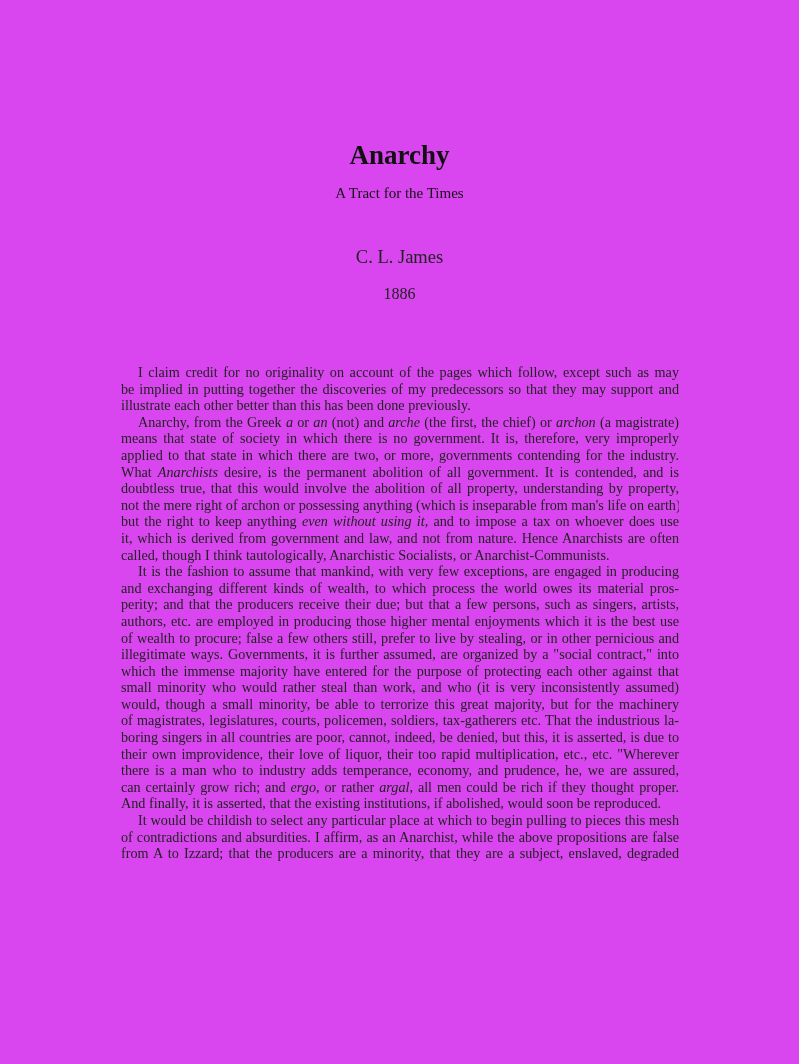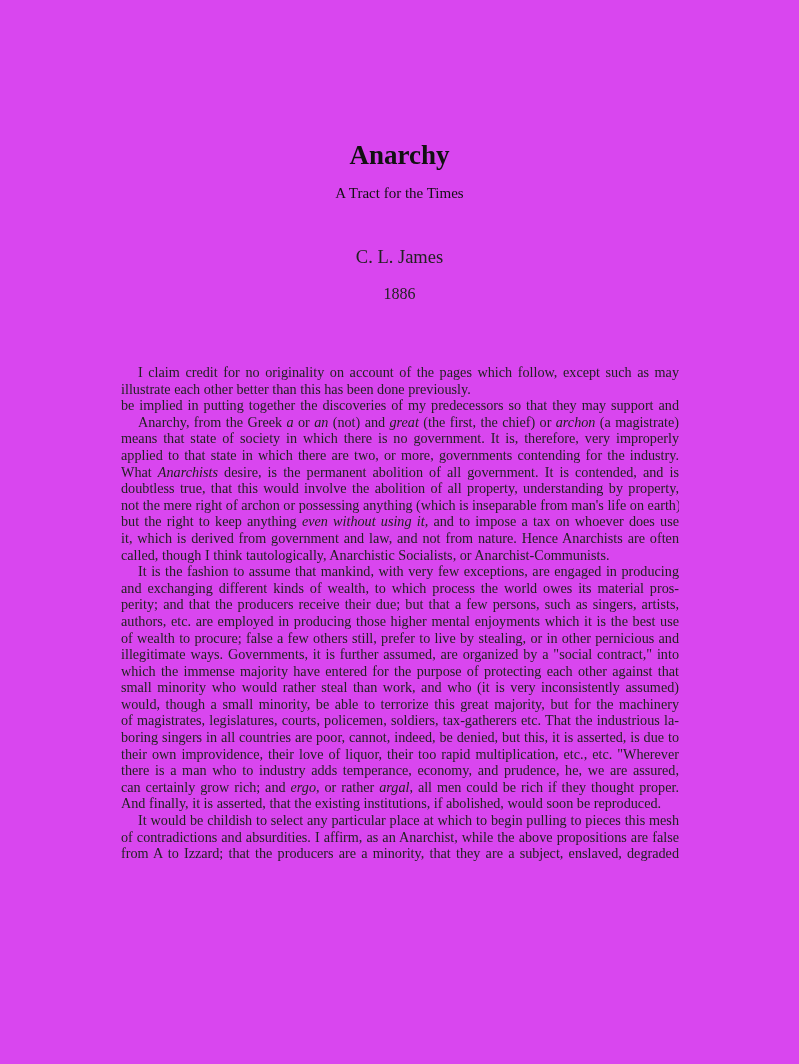--- a/index.html
+++ b/index.html
@@ -19,25 +19,25 @@
 <body>
 
 <div class="page">
   <div class="title">Anarchy</div>
   <div class="subtitle">A Tract for the Times</div>
   <div class="author">C. L. James</div>
   <div class="year">1886</div>
   <div class="body" id="body">
       <div>
         <span class="line indent">I claim credit for no originality on account of the pages which follow, except such as may</span>
+        <span class="line">be implied in putting together the discoveries of my predecessors so that they may support and</span>
         <span class="line last">illustrate each other better than this has been done previously.</span>
-        <span class="line">be implied in putting together the discoveries of my predecessors so that they may support and</span>
       </div>
       <div>
-        <span class="line indent">Anarchy, from the Greek <i>a</i> or <i>an</i> (not) and <i>great</i> (the first, the chief) or <i>archon</i> (a magistrate)</span>
+        <span class="line indent">Anarchy, from the Greek <i>a</i> or <i>an</i> (not) and <i>arche</i> (the first, the chief) or <i>archon</i> (a magistrate)</span>
         <span class="line">means that state of society in which there is no government. It is, therefore, very improperly</span>
         <span class="line">applied to that state in which there are two, or more, governments contending for the industry.</span>
         <span class="line">What <i>Anarchists</i> desire, is the permanent abolition of all government. It is contended, and is</span>
         <span class="line">doubtless true, that this would involve the abolition of all property, understanding by property,</span>
         <span class="line">not the mere right of archon or possessing anything (which is inseparable from man's life on earth)</span>
         <span class="line">but the right to keep anything <i>even without using it</i>, and to impose a tax on whoever does use</span>
         <span class="line">it, which is derived from government and law, and not from nature. Hence Anarchists are often</span>
         <span class="line last">called, though I think tautologically, Anarchistic Socialists, or Anarchist-Communists.</span>
       </div>
       <div>

